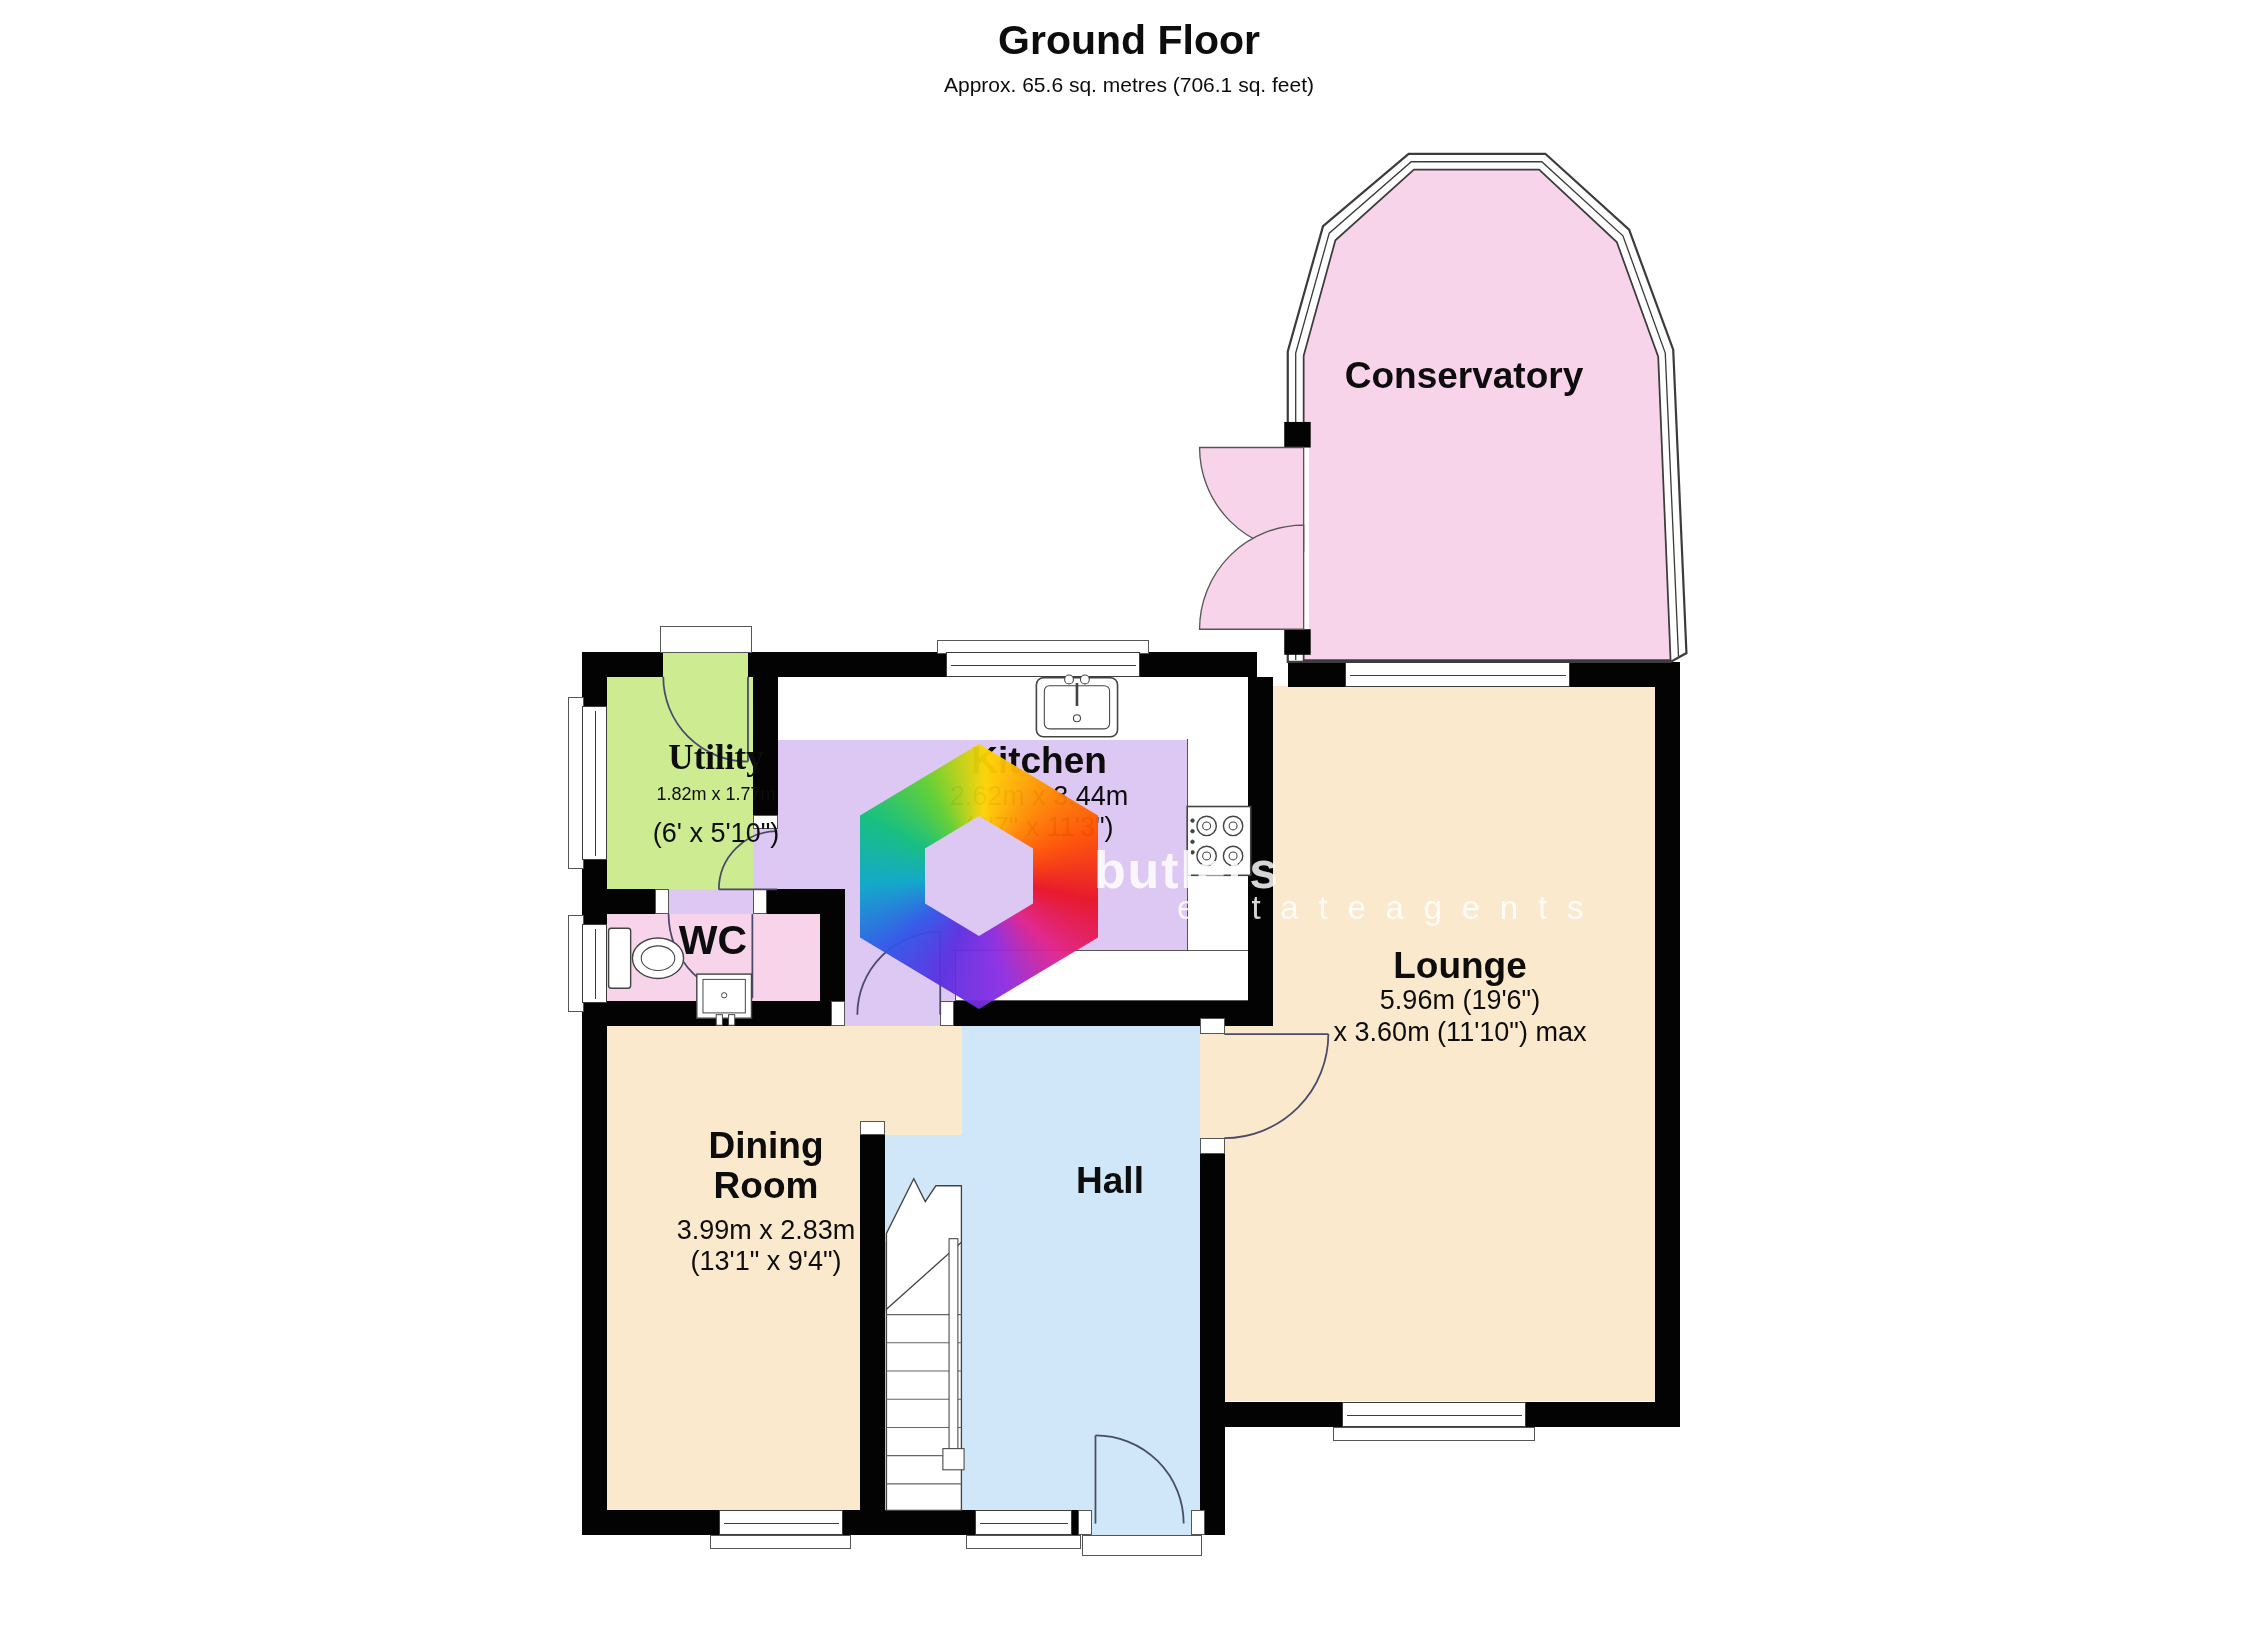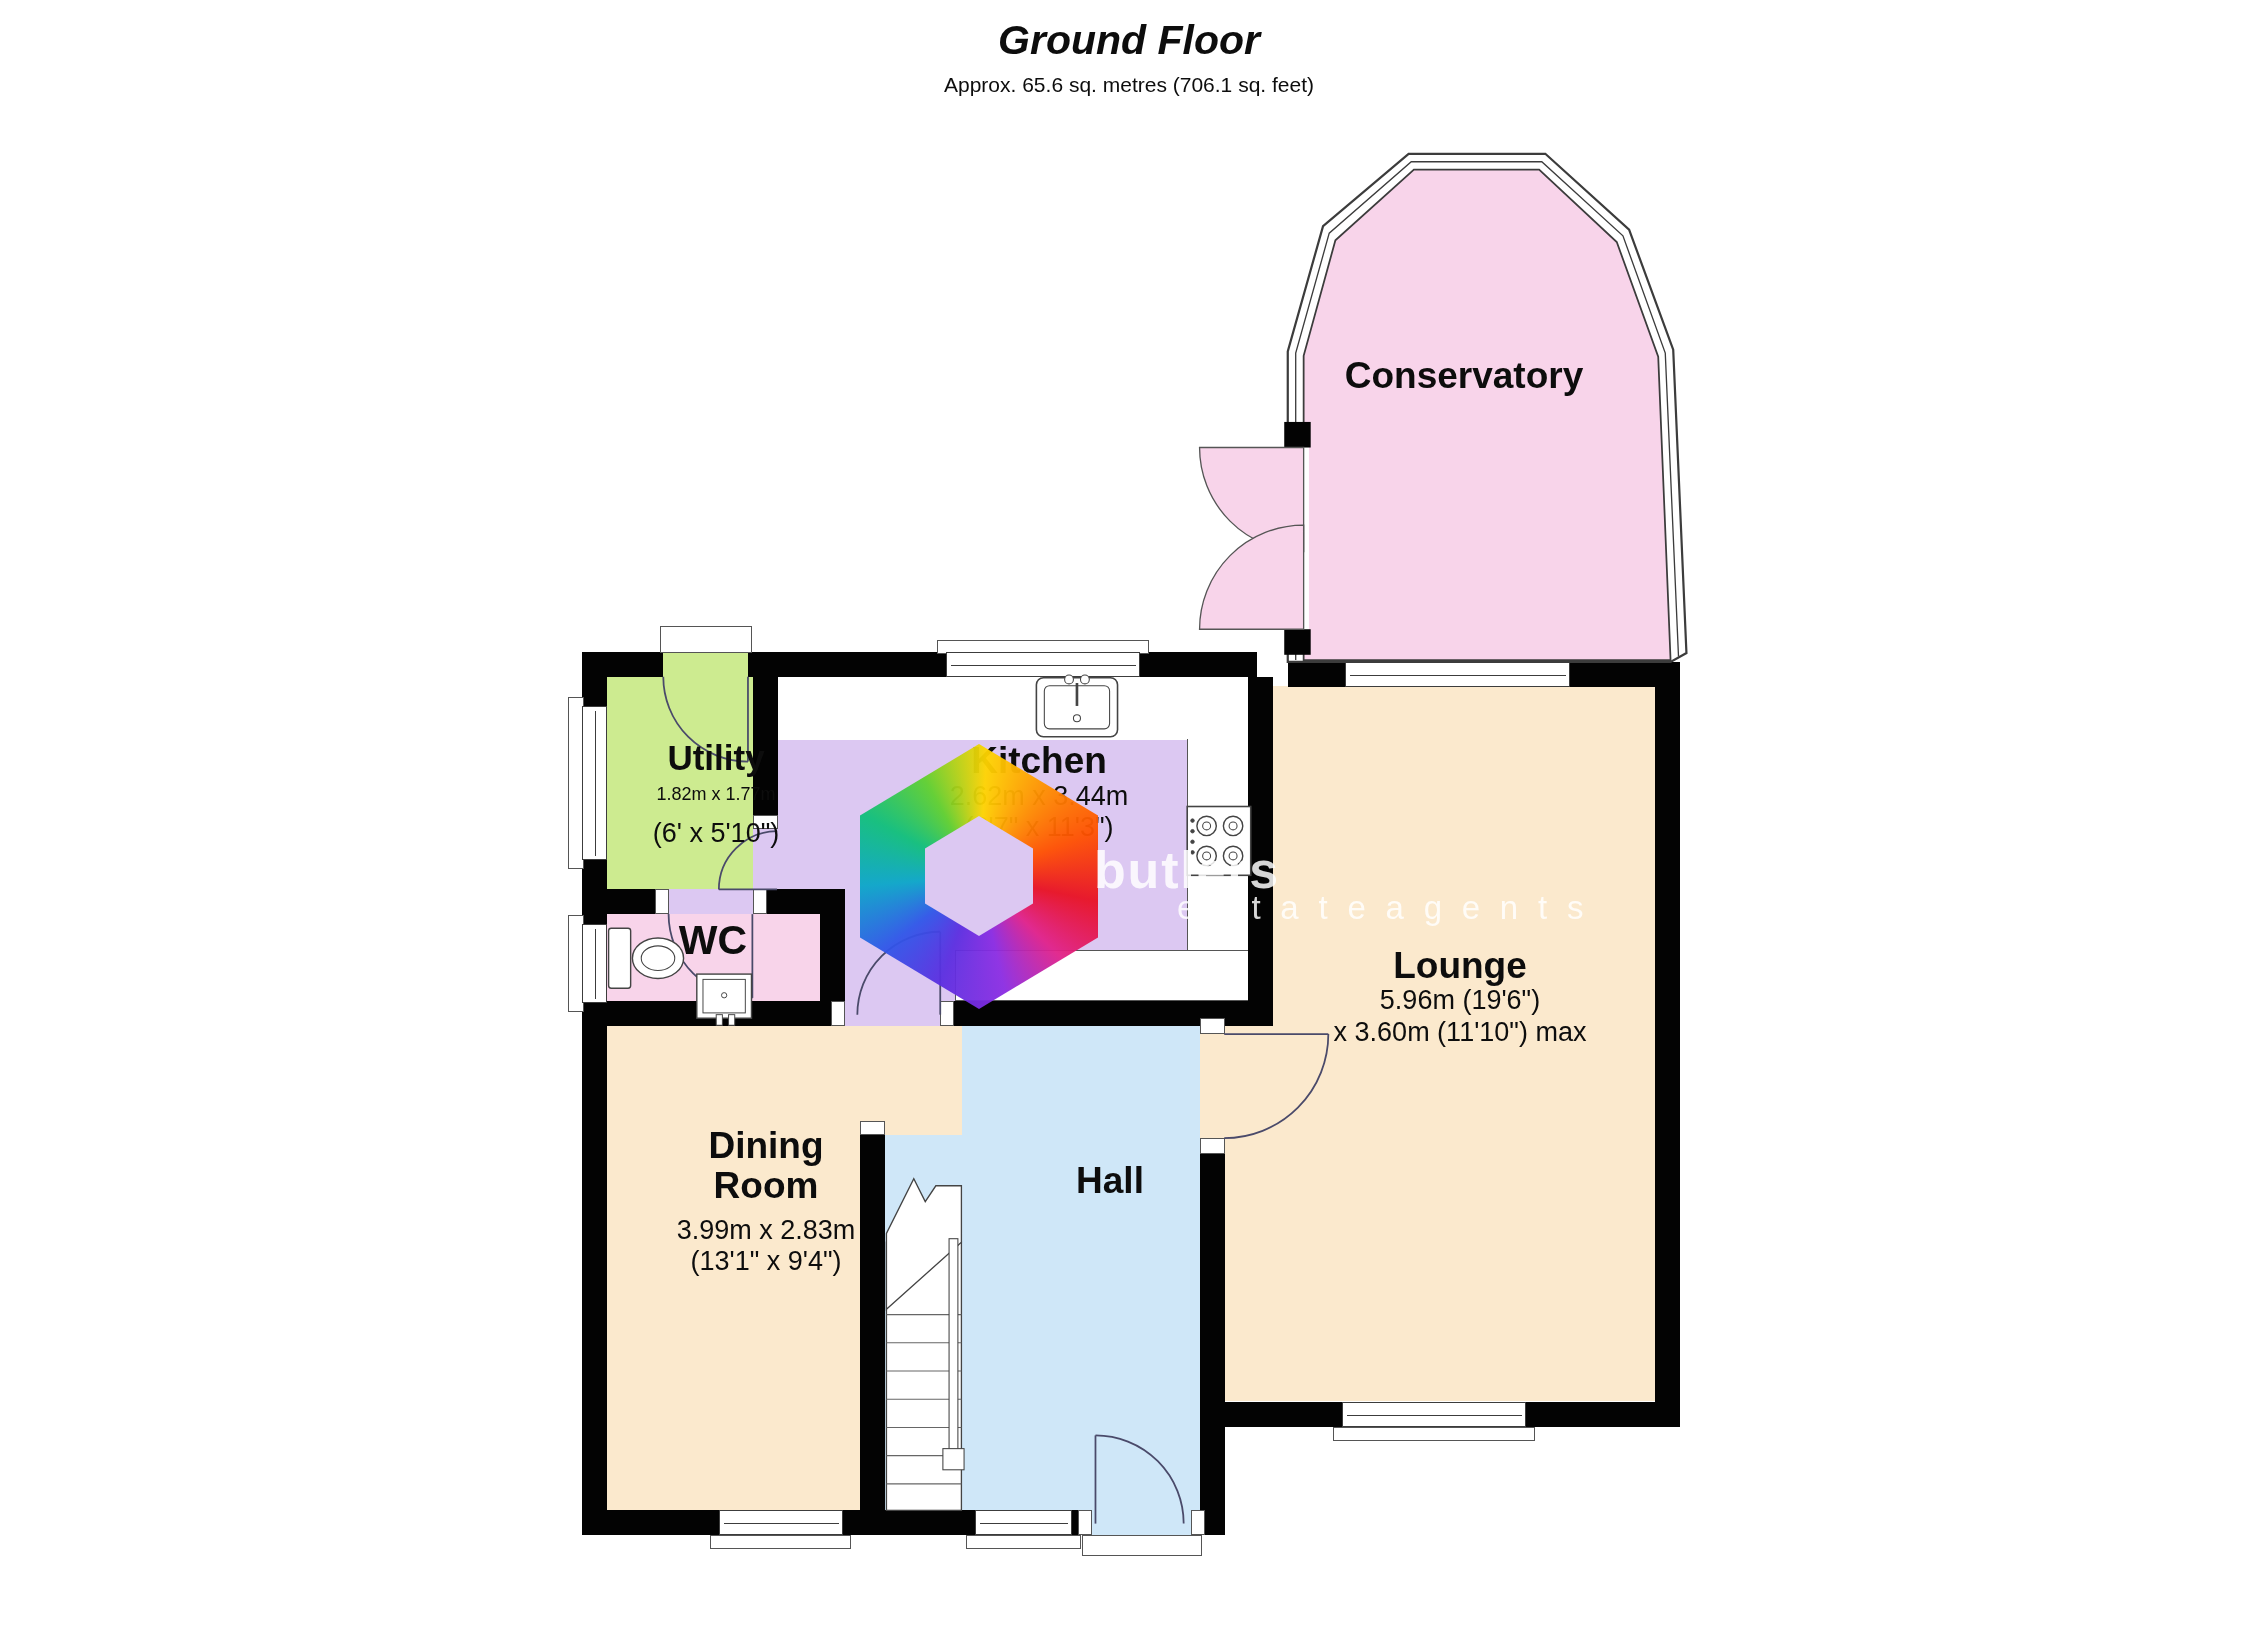--- a/index.html
+++ b/index.html
@@ -201,26 +201,26 @@
 
     <g fill="#ffffff" stroke="#444">
       <rect x="790" y="1104" width="62" height="50" stroke-width="1.6"></rect>
       <rect x="797" y="1110" width="48" height="38" fill="none" stroke-width="1.1"></rect>
       <circle cx="821" cy="1128" r="3" fill="none" stroke-width="1.1"></circle>
       <rect x="812" y="1150" width="7" height="12" stroke-width="1.1"></rect>
       <rect x="826" y="1150" width="7" height="12" stroke-width="1.1"></rect>
     </g>
   </svg>
 
-  <div class="lbl bold" style="left:1129px;top:17.6px;font-size:41px;font-style:italic;">Ground Floor</div>
+  <div class="lbl bold" style="left:1129px;top:17.6px;font-size:41px;">Ground Floor</div>
   <div class="lbl" style="left:1129px;top:74px;font-size:21px;">Approx. 65.6 sq. metres (706.1 sq. feet)</div>
 
   <div class="lbl bold" style="left:1464px;top:356px;font-size:37px;">Conservatory</div>
 
-  <div class="lbl bold" style="left:716px;top:739px;font-size:35px;">Utility</div>
+  <div class="lbl bold" style="left:716px;top:739px;font-size:35px;font-family:Liberation Serif, serif;">Utility</div>
   <div class="lbl" style="left:716px;top:785px;font-size:18px;">1.82m x 1.77m</div>
   <div class="lbl" style="left:716px;top:819px;font-size:27px;">(6' x 5'10")</div>
 
   <div class="lbl bold" style="left:1039px;top:741px;font-size:37px;">Kitchen</div>
   <div class="lbl" style="left:1039px;top:782px;font-size:27px;">2.62m x 3.44m</div>
   <div class="lbl" style="left:1039px;top:813px;font-size:27px;">(8'7" x 11'3")</div>
 
   <div class="lbl bold" style="left:713px;top:918px;font-size:41px;">WC</div>
 
   <div class="lbl bold" style="left:1460px;top:946px;font-size:37px;">Lounge</div>

